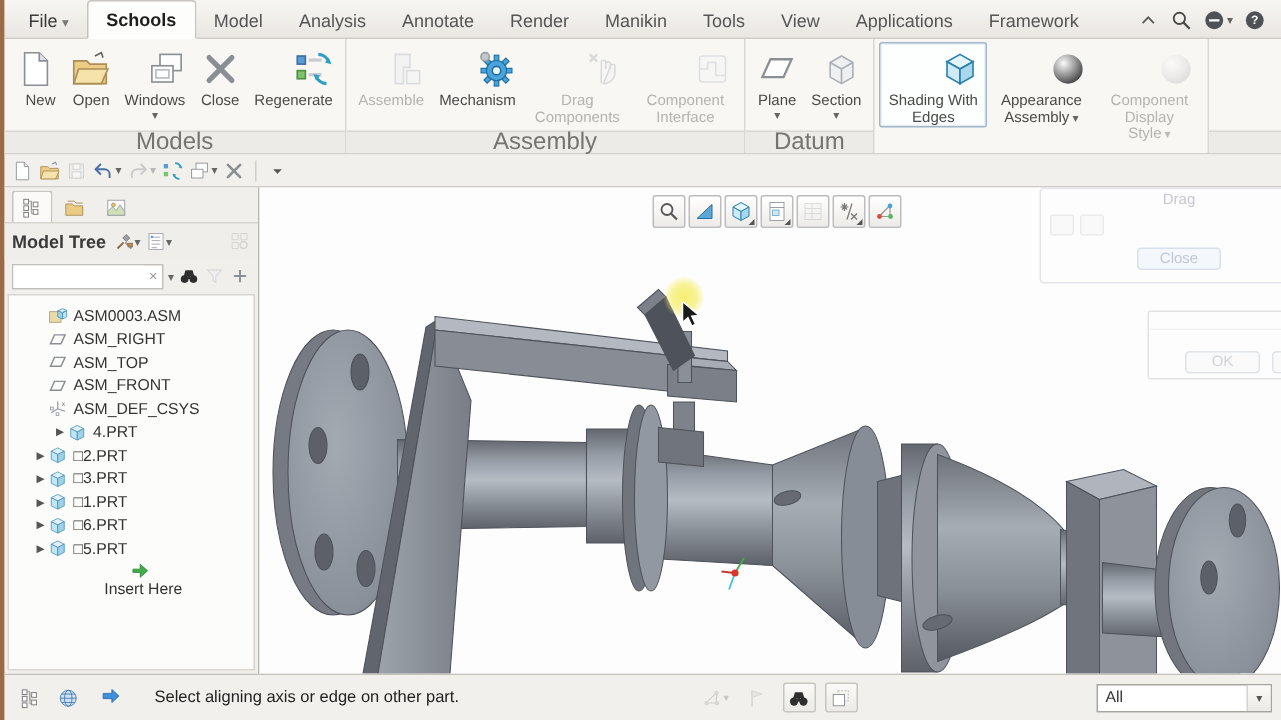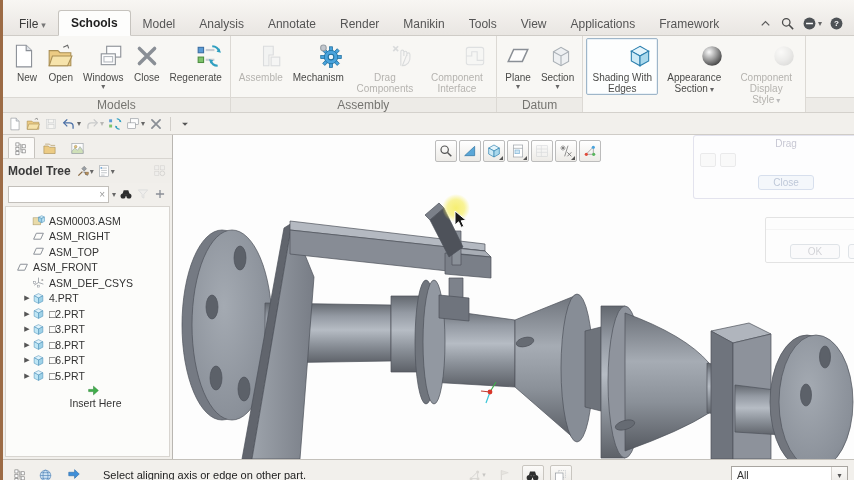--- a/index.html
+++ b/index.html
@@ -1,36 +1,36 @@
 <!DOCTYPE html>
 <html><head>
 <meta charset="utf-8">
 <style>
 *{box-sizing:border-box;margin:0;padding:0;-webkit-user-select:none}
 html,body{background:#888}
 #app{width:854px;height:480px;position:relative;overflow:hidden;background:#f2f0ed;
   font-family:"Liberation Sans",sans-serif;font-size:11px;color:#333;border-left:3px solid #9c6b45}
 
-#tabbar{height:36px;background:linear-gradient(#f8f6f3,#e9e6e2);border-bottom:1px solid #cfccc7;
+#tabbar{height:26px;background:linear-gradient(#f8f6f3,#e9e6e2);border-bottom:1px solid #cfccc7;
   display:flex;align-items:flex-end;padding-left:4px}
 .tab{padding:5px 12px 4px;font-size:12px;color:#555;cursor:default;white-space:nowrap}
 .tab.filetab{color:#3a3a3a}
 .tab .tcaret{font-size:9px;color:#777;margin-left:3px}
 .tab.active{background:#fdfdfc;border:1px solid #c6c3be;border-bottom:1px solid #fdfdfc;
   border-radius:3px 3px 0 0;color:#1e1e1e;font-weight:bold;margin-bottom:-1px;padding-bottom:5px}
 #tabicons{margin-left:auto;display:flex;align-items:center;gap:7px;padding:0 10px 4px 0}
 .tabicon{display:flex;align-items:center}
 .tabicon svg{width:15px;height:15px}
 .tabicon .tcaret{font-size:8px;color:#666;margin-left:1px}
 
 #ribbon{display:flex;background:#f8f7f4;border-bottom:1px solid #d4d1cc;height:77px}
 .rgroup{display:flex;flex-direction:column;border-right:1px solid #dcd9d4}
 .rgroup.fill{flex:1;border-right:none}
 .rbtns{display:flex;align-items:flex-start;padding:2px 3px 0;height:62px}
-.rlabel{height:15px;background:#edebe7;border-top:1px solid #dbd8d3;font-size:12px;color:#757470;
+.rlabel{height:15px;background:#edebe7;border-top:1px solid #dbd8d3;font-size:16px;color:#757470;
   text-align:center;line-height:14px;white-space:nowrap;padding:0 6px}
 .lbtn{display:flex;flex-direction:column;align-items:flex-end;padding:2px 4px 0;min-width:36px;
   max-width:72px;font-size:10px;color:#4a4a48;text-align:center;line-height:11px;border:1px solid transparent;border-radius:2px}
 .lbtn .ic{height:30px;display:flex;align-items:center;justify-content:center}
 .lbtn .ic svg{width:26px;height:26px}
 .lbtn .labwrap{margin-top:1px}
 .lbtn .lab{display:inline}
 .lbtn .caret{font-size:8px;color:#666;margin-left:2px}
 .lbtn .caret.below{display:block;margin:0;line-height:8px}
 .lbtn.disabled{color:#b5b3af}
@@ -312,21 +312,21 @@
                 <defs>
                   <radialGradient id="gA" cx=".35" cy=".3" r=".9">
                     <stop offset="0" stop-color="#fafafa"></stop>
                     <stop offset=".45" stop-color="#9a9a9a"></stop>
                     <stop offset="1" stop-color="#1c1c1c"></stop>
                   </radialGradient>
                 </defs>
                 <circle cx="12" cy="12" r="9" fill="url(#gA)"></circle>
               </svg>
             </div>
-            <div class="labwrap"><span class="lab">Appearance Section</span><span class="caret">▾</span></div>
+            <div class="labwrap"><span class="lab">Appearance Assembly</span><span class="caret">▾</span></div>
           </div>
           <div class="lbtn disabled">
             <div class="ic">
               <svg viewBox="0 0 24 24" xmlns="http://www.w3.org/2000/svg">
                 <defs>
                   <radialGradient id="gB" cx=".35" cy=".3" r=".9">
                     <stop offset="0" stop-color="#ffffff"></stop>
                     <stop offset=".5" stop-color="#dcdcdc"></stop>
                     <stop offset="1" stop-color="#ababab"></stop>
                   </radialGradient>
@@ -517,42 +517,42 @@
           </div>
           <div class="trow" style="padding-left: 16px;">
             <span class="arrow"></span>
             <span class="nicon">
               <svg viewBox="0 0 24 24" xmlns="http://www.w3.org/2000/svg">
                 <path d="M8 6h13l-5 11H3z" fill="none" stroke="#8a8f96" stroke-width="1.8"></path>
               </svg>
             </span>
             <span>ASM_TOP</span>
           </div>
-          <div class="trow" style="">
+          <div class="trow" style="padding-left: 16px;">
             <span class="arrow"></span>
             <span class="nicon">
               <svg viewBox="0 0 24 24" xmlns="http://www.w3.org/2000/svg">
                 <path d="M8 6h13l-5 11H3z" fill="none" stroke="#8a8f96" stroke-width="1.8"></path>
               </svg>
             </span>
             <span>ASM_FRONT</span>
           </div>
           <div class="trow" style="padding-left: 16px;">
             <span class="arrow"></span>
             <span class="nicon">
               <svg viewBox="0 0 24 24" xmlns="http://www.w3.org/2000/svg">
                 <path d="M12 3v9M4 17l8-5 9 3" stroke="#8d939a" stroke-width="1.4" fill="none"></path>
                 <rect x="3" y="10" width="3.4" height="3.4" fill="#fff" stroke="#8d939a"></rect>
                 <rect x="10" y="17" width="3.4" height="3.4" fill="#fff" stroke="#8d939a"></rect>
                 <text x="17" y="9" font-size="8" fill="#666" font-family="Liberation Sans,sans-serif">x</text>
               </svg>
             </span>
             <span>ASM_DEF_CSYS</span>
           </div>
-          <div class="trow" style="padding-left: 16px;">
+          <div class="trow" style="padding-left: 29px;">
             <span class="arrow">▶</span>
             <span class="nicon">
               <svg viewBox="0 0 24 24" xmlns="http://www.w3.org/2000/svg">
                 <path d="M12 3l8 4-8 4-8-4z" fill="#dff2fb" stroke="#4a90b8"></path>
                 <path d="M4 7l8 4v10l-8-4z" fill="#bfe6f5" stroke="#4a90b8"></path>
                 <path d="M12 11l8-4v10l-8 4z" fill="#9fd2e8" stroke="#4a90b8"></path>
               </svg>
             </span>
             <span>4.PRT</span>
           </div>
@@ -580,21 +580,21 @@
           </div>
           <div class="trow" style="padding-left: 16px;">
             <span class="arrow">▶</span>
             <span class="nicon">
               <svg viewBox="0 0 24 24" xmlns="http://www.w3.org/2000/svg">
                 <path d="M12 3l8 4-8 4-8-4z" fill="#dff2fb" stroke="#4a90b8"></path>
                 <path d="M4 7l8 4v10l-8-4z" fill="#bfe6f5" stroke="#4a90b8"></path>
                 <path d="M12 11l8-4v10l-8 4z" fill="#9fd2e8" stroke="#4a90b8"></path>
               </svg>
             </span>
-            <span>□8.PRT</span>
+            <span>□1.PRT</span>
           </div>
           <div class="trow" style="padding-left: 16px;">
             <span class="arrow">▶</span>
             <span class="nicon">
               <svg viewBox="0 0 24 24" xmlns="http://www.w3.org/2000/svg">
                 <path d="M12 3l8 4-8 4-8-4z" fill="#dff2fb" stroke="#4a90b8"></path>
                 <path d="M4 7l8 4v10l-8-4z" fill="#bfe6f5" stroke="#4a90b8"></path>
                 <path d="M12 11l8-4v10l-8 4z" fill="#9fd2e8" stroke="#4a90b8"></path>
               </svg>
             </span>

